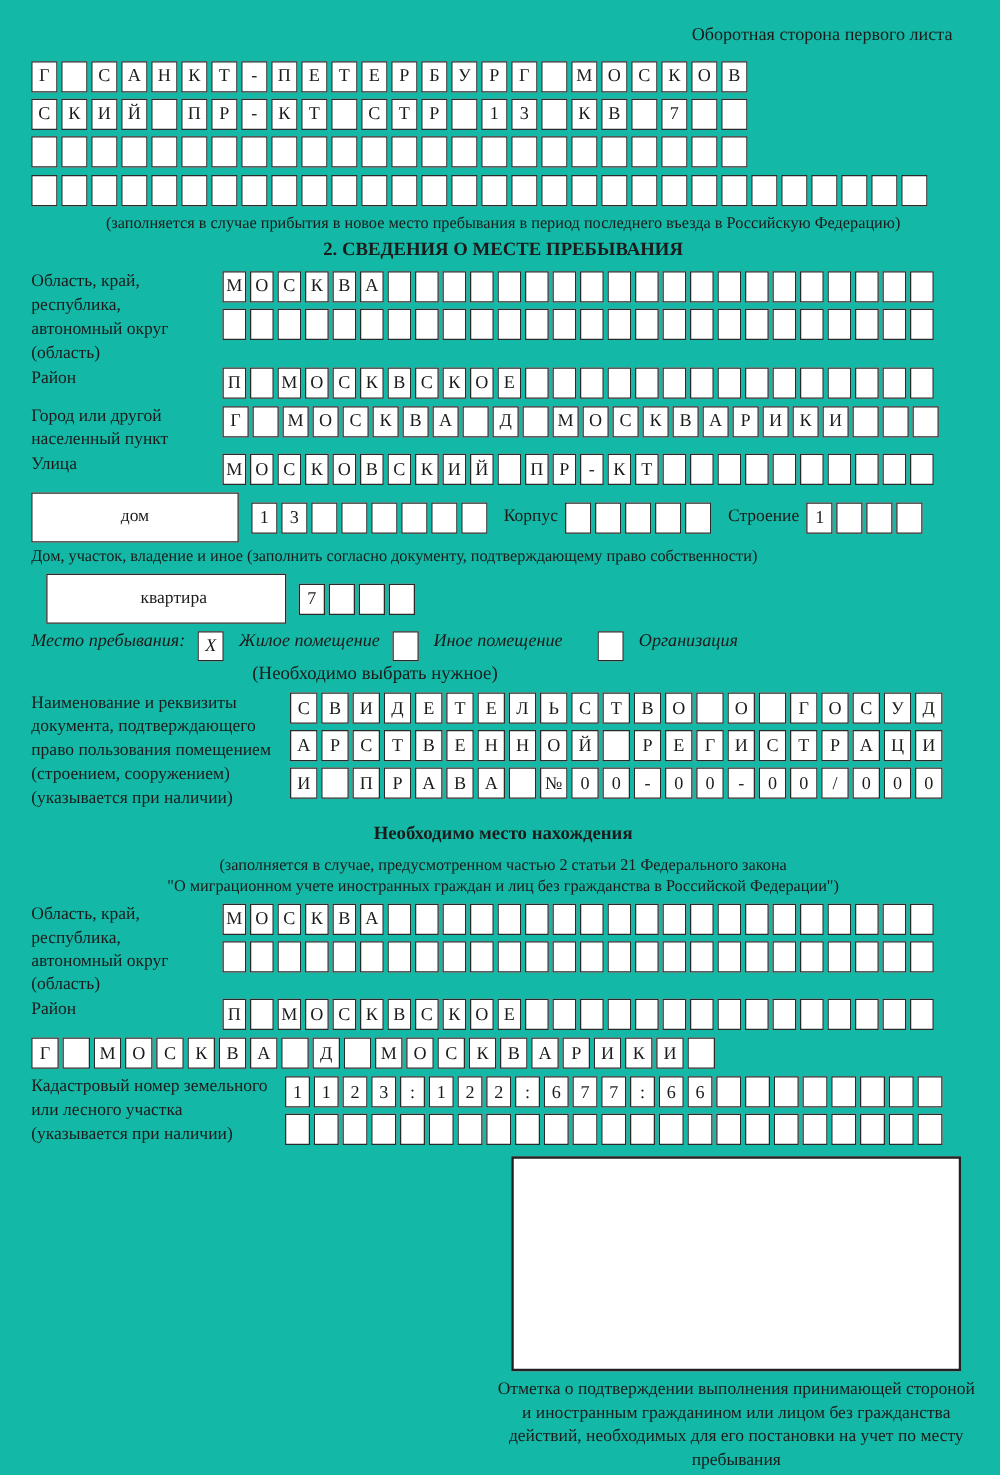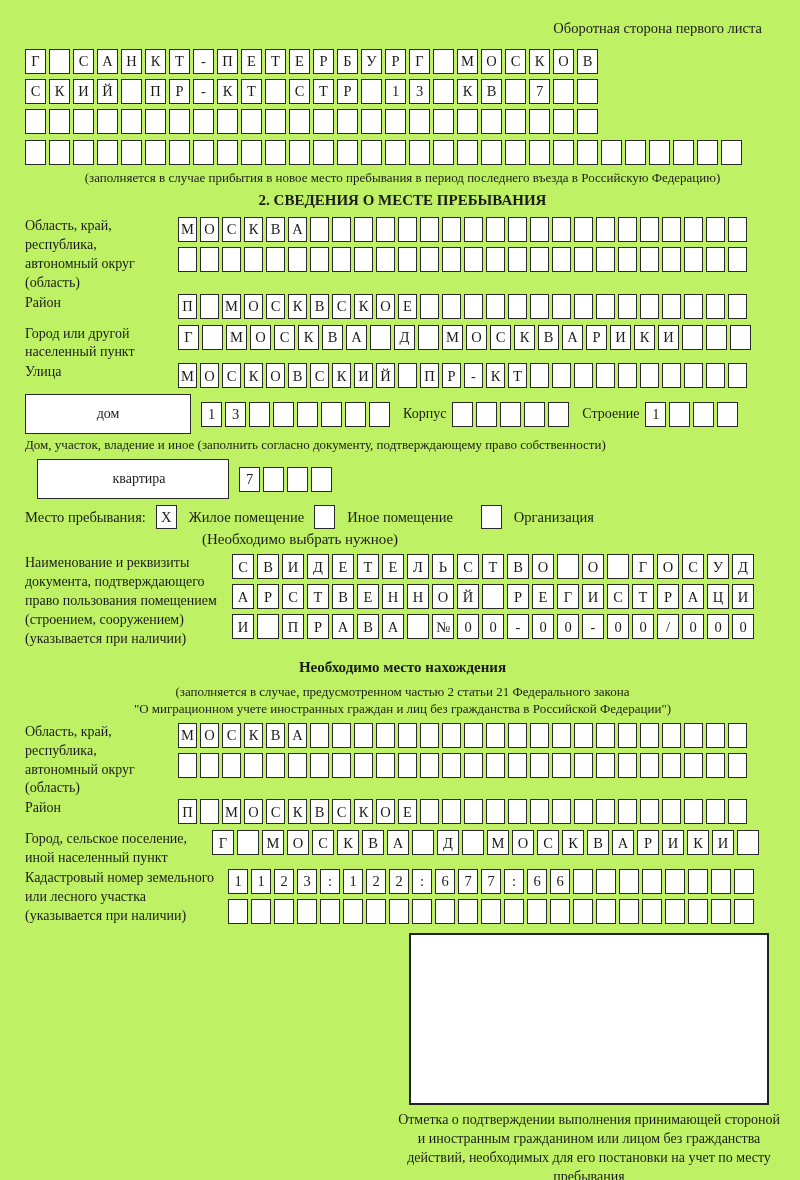--- a/index.html
+++ b/index.html
@@ -1,20 +1,20 @@
 <!DOCTYPE html>
 <html><head>
 <meta charset="utf-8">
 <style>
   html,body{margin:0;padding:0;background:#fff;}
   .page{
     width:800px;height:1180px;box-sizing:border-box;
     padding:6px 20px 0 25px;overflow:hidden;
     font-family:"Liberation Serif","DejaVu Serif",serif;color:#1b1b1b;
-    position:relative;background:#bef264;
+    position:relative;background:#14b8a6;
   }
   .hdr{ text-align:right;font-size:14.5px;margin:14px 18px 12px 0; }
   .cells{display:flex;margin-bottom:5px;}
   .cell{
     flex:none;display:inline-flex;align-items:center;justify-content:center;
     width:19px;height:25px;border:1.6px solid #2a2a2a;margin-right:3px;
     box-sizing:border-box;font-size:14.5px;line-height:1;background:#fff;
   }
   .p24 .cell{width:21px;}
   .p25 .cell{width:22px;}
@@ -36,21 +36,21 @@
     display:flex;align-items:center;justify-content:center;font-size:14px;background:#fff;
   }
   .hbox{width:166px;margin-right:10px;}
   .abox{width:192px;margin-left:12px;margin-right:10px;padding-left:12px;}
   .inlabel{flex:none;font-size:14px;display:flex;align-items:center;padding:0 6px 0 10px;}
   .specrow{display:flex;align-items:center;margin-bottom:3px;}
   .chk{
     flex:none;width:21px;height:24px;border:1.6px solid #2a2a2a;box-sizing:border-box;
     display:flex;align-items:center;justify-content:center;font-size:14.5px;background:#fff;
   }
-  .stayrow{display:flex;align-items:center;font-size:14.5px;margin:6px 0 2px 0;}
+  .stayrow{display:flex;align-items:flex-start;font-size:14.5px;margin:6px 0 2px 0;font-style:italic;}
   .stayrow .lbl{padding:0 10px 0 12px;}
   .stayrow .lead{padding-right:10px;}
   .staynote{font-size:15px;text-align:center;width:430px;margin:0 0 6px 60px;}
   .stampwrap{margin-left:370px;width:388px;margin-top:4px;}
   .stampbox{width:360px;height:172px;border:2px solid #222;box-sizing:border-box;margin:0 auto 6px auto;background:#fff;}
   .caption{font-size:14px;line-height:1.35;text-align:center;}
 </style>
 </head>
 <body>
 
@@ -550,21 +550,20 @@
         <span class="cell"></span>
         <span class="cell"></span>
         <span class="cell"></span>
         <span class="cell"></span>
         <span class="cell"></span>
         <span class="cell"></span>
       </div>
   </div>
 
   <div class="fieldrow">
-    <div class="flabel w185">Город, сельское поселение, иной населенный пункт</div>
     <div class="cells p25" style="align-self:flex-start">
         <span class="cell">Г</span>
         <span class="cell"></span>
         <span class="cell">М</span>
         <span class="cell">О</span>
         <span class="cell">С</span>
         <span class="cell">К</span>
         <span class="cell">В</span>
         <span class="cell">А</span>
         <span class="cell"></span>

